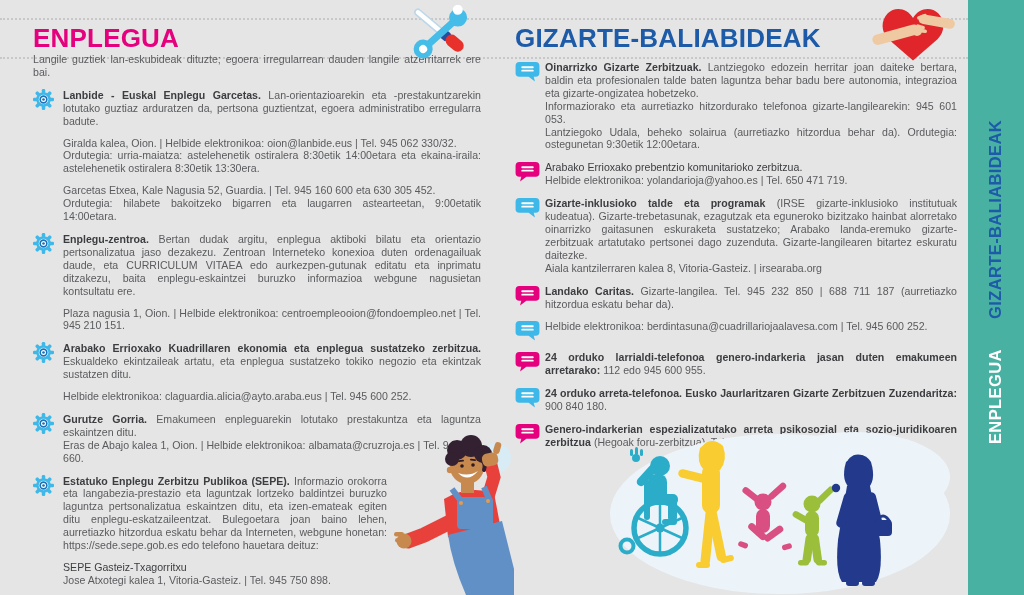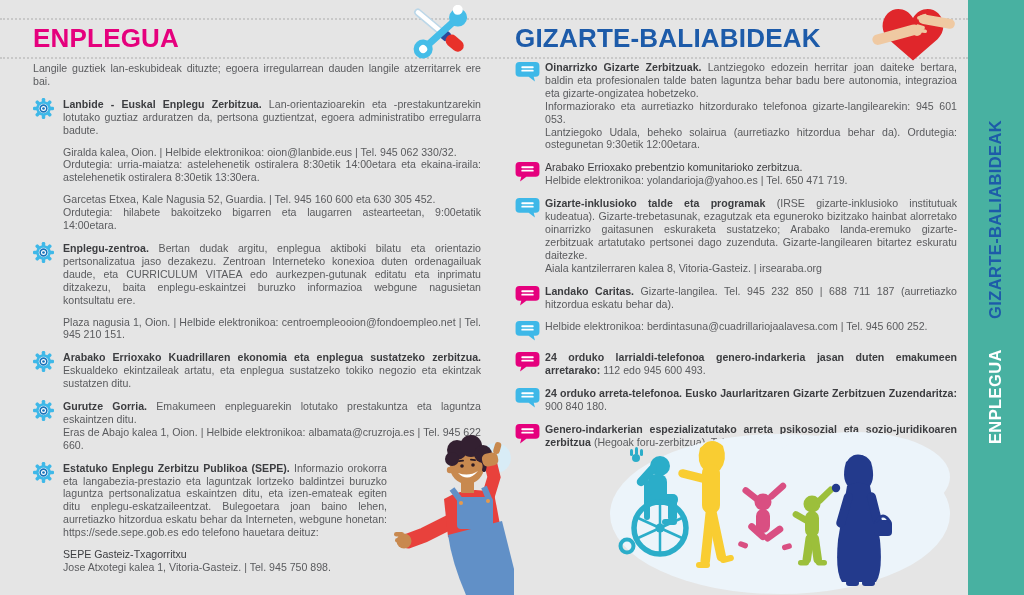--- a/index.html
+++ b/index.html
@@ -12,21 +12,21 @@
   .leftcol{left:33px;width:448px}
   .rightcol{left:515px;width:442px}
   .title{font-size:26px;font-weight:bold;letter-spacing:.2px;margin-top:25px;line-height:1}
   .pink-t{color:#E5007D}
   .blue-t{color:#1D5BA9}
   .corner-icon{position:absolute;top:5px}
   .tools-pos{right:0}
   .heart-pos{right:2px}
   .t{font-size:10.6px;line-height:12.9px;color:#5a5b5e;text-align:justify}
   .t b{color:#3c3d40}
-  .intro{margin-top:11px}
+  .intro{margin-top:2px}
   .item{display:flex;margin-top:10px}
   .icn{flex:0 0 30px;padding-top:0}
   .icn svg{display:block}
   .itext{flex:1;min-width:0}
   .sub{margin-top:9px}
   .bold-line{font-weight:normal;color:#3c3d40}
   .link{cursor:pointer}
   .bubble-blue{color:#3EB8E8}
   .bubble-pink{color:#E5007D}
   .float-spacer{float:right;width:86px;height:128px;margin-left:8px}
@@ -78,21 +78,21 @@
               <rect x="9.2" y="0" width="3.6" height="22" rx="1.4" transform="rotate(90 11 11)"></rect>
               <rect x="9.2" y="0" width="3.6" height="22" rx="1.4" transform="rotate(135 11 11)"></rect>
               <circle cx="11" cy="11" r="7.6"></circle>
             </g>
             <circle cx="11" cy="11" r="5" fill="#fff"></circle>
             <circle cx="11" cy="11" r="3.5" fill="none" stroke="#1B74BB" stroke-width="1.7"></circle>
             <circle cx="11" cy="11" r="1.4" fill="#1B74BB"></circle>
           </svg>
       </span>
       <div class="itext">
-        <p class="t"><b>Lanbide - Euskal Enplegu Zerbitzua.</b> <span>Lan-orientazioarekin eta -prestakuntzarekin lotutako guztiaz arduratzen da, pertsona guztientzat, egoera administratibo erregularra badute.</span></p>
+        <p class="t"><b>Lanbide - Euskal Enplegu Garcetas.</b> <span>Lan-orientazioarekin eta -prestakuntzarekin lotutako guztiaz arduratzen da, pertsona guztientzat, egoera administratibo erregularra badute.</span></p>
         <div class="sub">
           <div class="t">Giralda kalea, Oion. | Helbide elektronikoa: oion@lanbide.eus | Tel. 945 062 330/32.</div>
           <div class="t">Ordutegia: urria-maiatza: astelehenetik ostiralera 8:30etik 14:00etara eta ekaina-iraila: astelehenetik ostiralera 8:30etik 13:30era.</div>
         </div>
         <div class="sub">
           <div class="t">Garcetas Etxea, Kale Nagusia 52, Guardia. | Tel. 945 160 600 eta 630 305 452.</div>
           <div class="t">Ordutegia: hilabete bakoitzeko bigarren eta laugarren astearteetan, 9:00etatik 14:00etara.</div>
         </div>
       </div>
     </div>
@@ -128,20 +128,21 @@
               <rect x="9.2" y="0" width="3.6" height="22" rx="1.4" transform="rotate(135 11 11)"></rect>
               <circle cx="11" cy="11" r="7.6"></circle>
             </g>
             <circle cx="11" cy="11" r="5" fill="#fff"></circle>
             <circle cx="11" cy="11" r="3.5" fill="none" stroke="#1B74BB" stroke-width="1.7"></circle>
             <circle cx="11" cy="11" r="1.4" fill="#1B74BB"></circle>
           </svg>
       </span>
       <div class="itext">
         <p class="t"><b>Arabako Errioxako Kuadrillaren ekonomia eta enplegua sustatzeko zerbitzua.</b> <span>Eskualdeko ekintzaileak artatu, eta enplegua sustatzeko tokiko negozio eta ekintzak sustatzen ditu.</span></p>
+        <div class="sub t">Helbide elektronikoa: claguardia.alicia@ayto.araba.eus | Tel. 945 600 252.</div>
       </div>
     </div>
 
     <div class="item">
       <span class="icn">
         <svg width="21" height="21" viewBox="0 0 22 22">
             <g fill="#3EB8E8">
               <rect x="9.2" y="0" width="3.6" height="22" rx="1.4"></rect>
               <rect x="9.2" y="0" width="3.6" height="22" rx="1.4" transform="rotate(45 11 11)"></rect>
               <rect x="9.2" y="0" width="3.6" height="22" rx="1.4" transform="rotate(90 11 11)"></rect>
@@ -273,21 +274,21 @@
 
     <div class="item">
       <span class="icn bubble-pink">
         <svg width="25" height="21" viewBox="0 0 26 22" style="transform:scaleX(-1)">
             <path d="M4.5 1 h17 a4 4 0 0 1 4 4 v7.5 a4 4 0 0 1 -4 4 h-2 l1.3 5 -6.6 -5 h-9.7 a4 4 0 0 1 -4 -4 V5 a4 4 0 0 1 4 -4 Z" fill="currentColor"></path>
             <rect x="6.5" y="5.6" width="13" height="1.9" rx=".95" fill="#fff"></rect>
             <rect x="6.5" y="9.2" width="13" height="1.9" rx=".95" fill="#fff"></rect>
           </svg>
       </span>
       <div class="itext">
-        <p class="t"><b>24 orduko larrialdi-telefonoa genero-indarkeria jasan duten emakumeen arretarako:</b> <span>112 edo 945 600 493.</span></p>
+        <p class="t"><b>24 orduko larrialdi-telefonoa genero-indarkeria jasan duten emakumeen arretarako:</b> <span>112 edo 945 600 955.</span></p>
       </div>
     </div>
 
     <div class="item">
       <span class="icn bubble-blue">
         <svg width="25" height="21" viewBox="0 0 26 22">
             <path d="M4.5 1 h17 a4 4 0 0 1 4 4 v7.5 a4 4 0 0 1 -4 4 h-2 l1.3 5 -6.6 -5 h-9.7 a4 4 0 0 1 -4 -4 V5 a4 4 0 0 1 4 -4 Z" fill="currentColor"></path>
             <rect x="6.5" y="5.6" width="13" height="1.9" rx=".95" fill="#fff"></rect>
             <rect x="6.5" y="9.2" width="13" height="1.9" rx=".95" fill="#fff"></rect>
           </svg>

